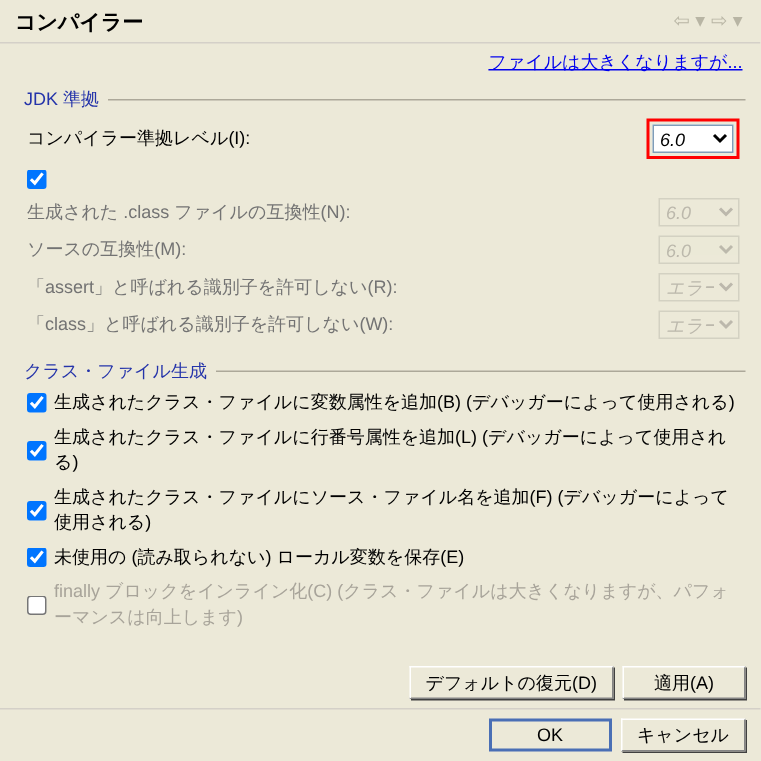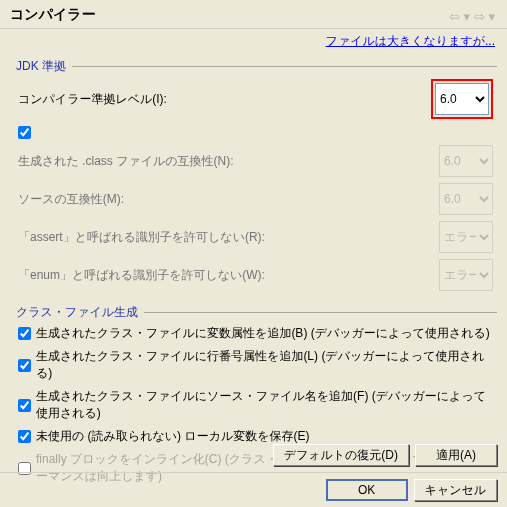--- a/index.html
+++ b/index.html
@@ -9,21 +9,21 @@
     width: 507px;
     height: 507px;
     background: #ece9d8;
     font-family: "MS UI Gothic", "MS Gothic", sans-serif;
     font-size: 12px;
     color: #000;
     overflow: hidden;
   }
   .header {
     display: flex;
-    align-items: flex-end;
+    align-items: flex-start;
     justify-content: space-between;
     padding: 6px 12px 4px 10px;
     border-bottom: 1px solid #d4d0c8;
   }
   .title {
     font-size: 14px;
     font-weight: bold;
   }
   .nav-arrows {
     display: flex;
@@ -72,24 +72,25 @@
   }
   .row-label {
     flex: 1;
     color: #000;
   }
   .row-label.disabled {
     color: #737373;
   }
   select {
     width: 54px;
-    height: 32px;
+    height: 19px;
     font-size: 12px;
     background: #fff;
     border: 1px solid #7f9db9;
+    font-style: italic;
   }
   select.disabled {
     background: #ece9d8;
     color: #a8a49a;
     border: 1px solid #c9c7ba;
   }
   .hlbox {
     border: 2px solid #ff0000;
     padding: 2px;
     display: inline-flex;
@@ -199,21 +200,21 @@
   </div>
 
   <div class="row">
     <span class="row-label disabled">「assert」と呼ばれる識別子を許可しない(R):</span>
     <select class="disabled" disabled="">
       <option>エラー</option>
     </select>
   </div>
 
   <div class="row">
-    <span class="row-label disabled">「enum」と呼ばれる識別子を許可しない(W):</span>
+    <span class="row-label disabled">「class」と呼ばれる識別子を許可しない(W):</span>
     <select class="disabled" disabled="">
       <option>エラー</option>
     </select>
   </div>
 
   <div class="group-header" style="margin-top:8px;">
     <span class="group-label">クラス・ファイル生成</span>
     <span class="gline"></span>
   </div>
 

